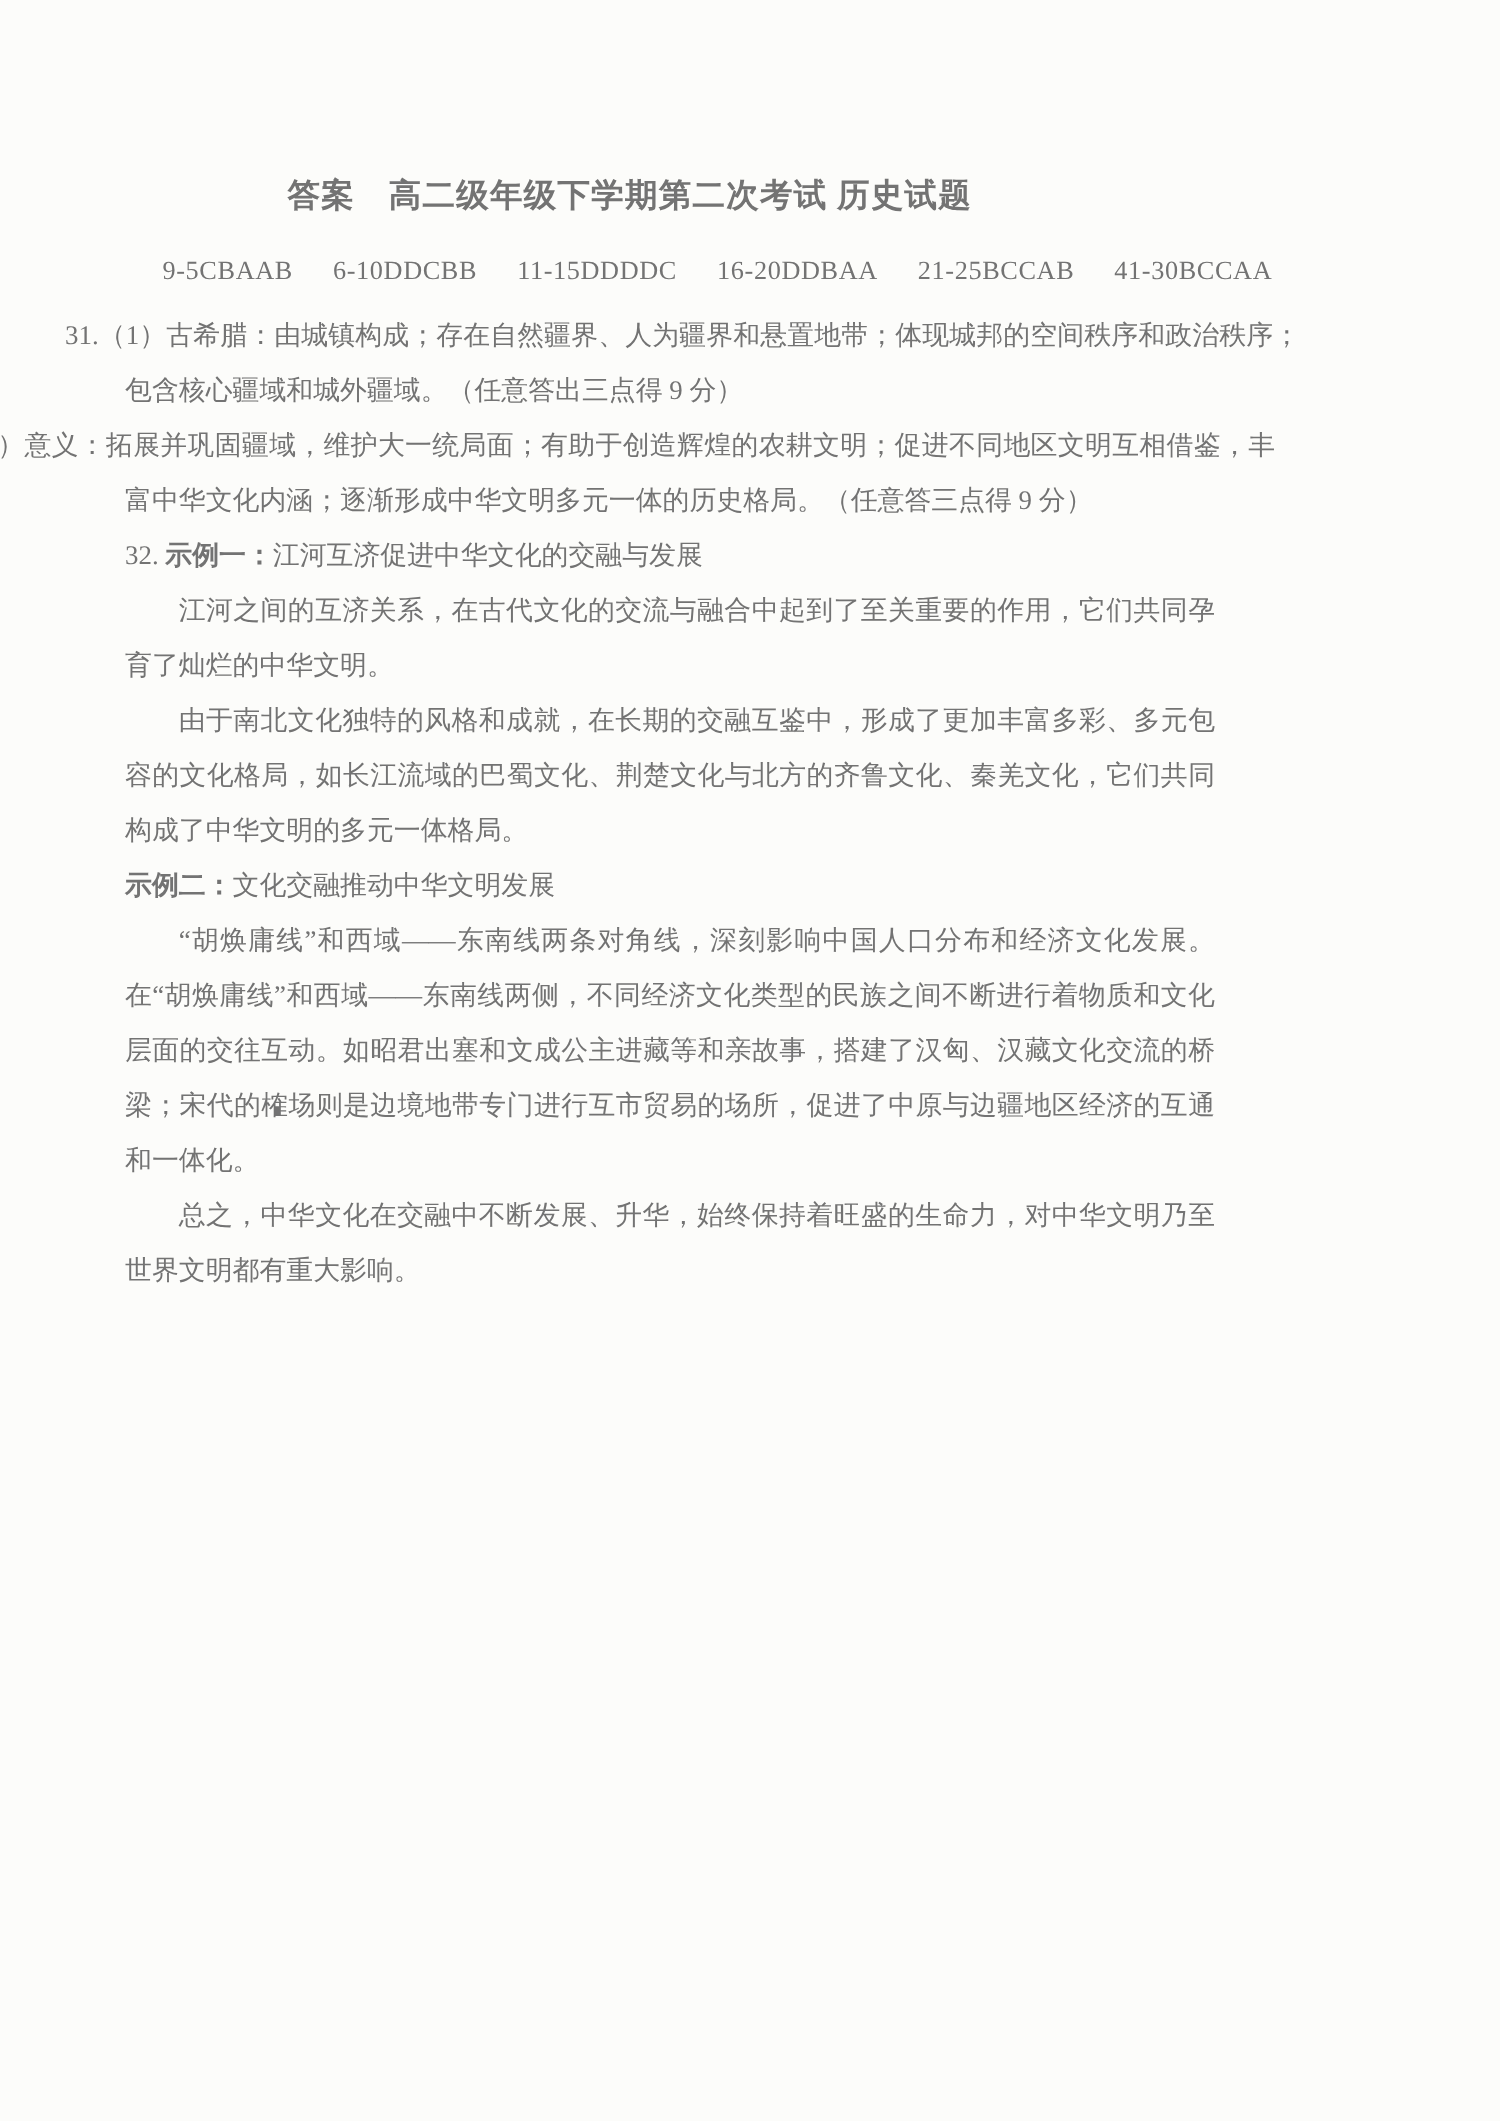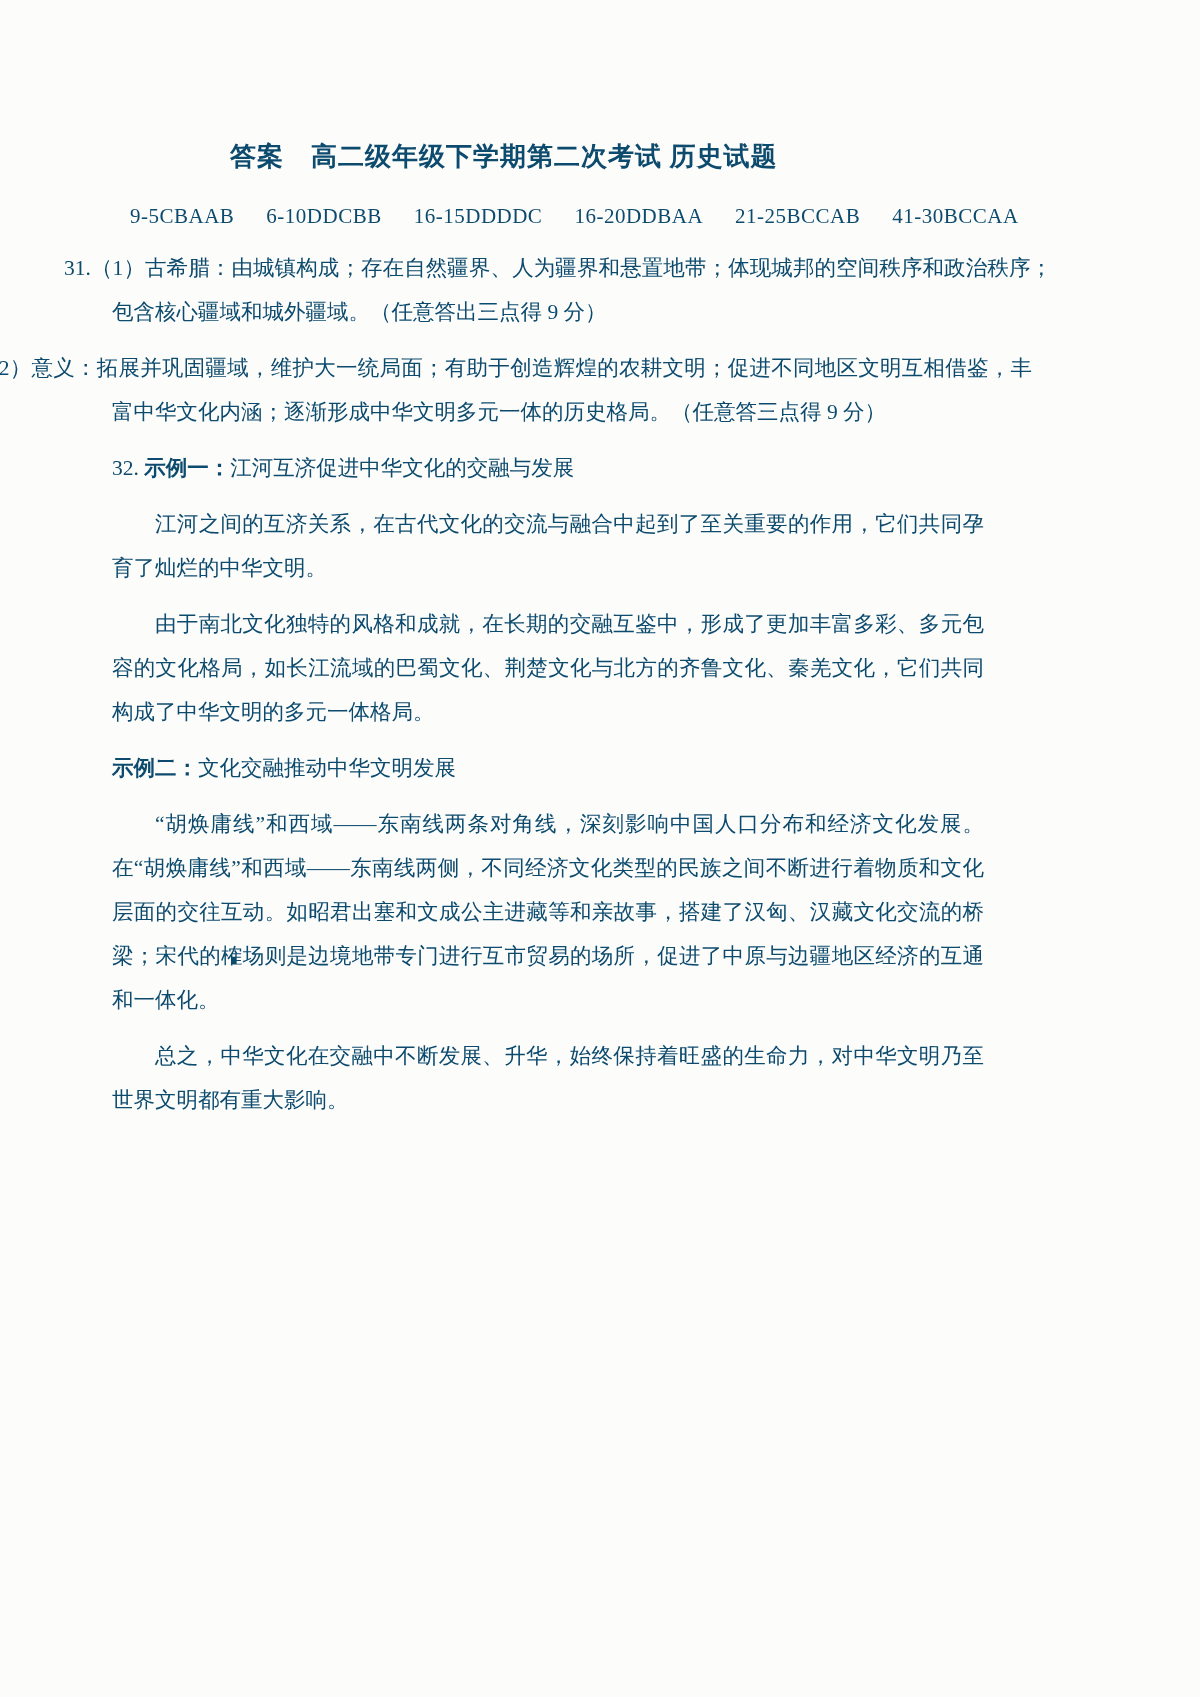--- a/index.html
+++ b/index.html
@@ -30,21 +30,21 @@
     margin: 0 0 14px 30px;
     font-size: 21px;
     line-height: 32px;
     letter-spacing: 0.5px;
   }
   .answer-key .key-group {
     margin-right: 32px;
   }
   .blocks { font-size: 21.5px; }
   p.blk {
-    margin: 12px;
+    margin: 0;
     padding: 0;
     line-height: 44px;
     text-align: justify;
   }
   .bold { font-weight: bold; }
 
   
   .q31 {
     padding-left: 48px;
     text-indent: -48px;
@@ -78,24 +78,24 @@
   }
   .ex2-head {
     margin-left: 40px;
     margin-top: 4px;
     width: 872px;
   }
 </style>
 </head>
 <body>
 
-<div class="page" style="color: #0c4a6e; background: rgb(252, 252, 250);">
+<div class="page" style="color: #737373; background: rgb(252, 252, 250);">
   <h1 class="doc-title">答案　高二级年级下学期第二次考试 历史试题</h1>
 
-  <div class="answer-key"><span class="key-group">9-5CBAAB</span><span class="key-group">6-10DDCBB</span><span class="key-group">16-15DDDDC</span><span class="key-group">16-20DDBAA</span><span class="key-group">21-25BCCAB</span><span class="key-group">41-30BCCAA</span></div>
+  <div class="answer-key"><span class="key-group">9-5CBAAB</span><span class="key-group">6-10DDCBB</span><span class="key-group">11-15DDDDC</span><span class="key-group">16-20DDBAA</span><span class="key-group">21-25BCCAB</span><span class="key-group">41-30BCCAA</span></div>
 
   <div class="blocks">
       <p class="blk q31"><span>31.（1）古希腊：由城镇构成；存在自然疆界、人为疆界和悬置地带；体现城邦的空间秩序和政治秩序；包含核心疆域和城外疆域。（任意答出三点得 9 分）</span></p>
       <p class="blk q31-2"><span>（2）意义：拓展并巩固疆域，维护大一统局面；有助于创造辉煌的农耕文明；促进不同地区文明互相借鉴，丰富中华文化内涵；逐渐形成中华文明多元一体的历史格局。（任意答三点得 9 分）</span></p>
       <p class="blk q32-head"><span>32. </span><span class="bold">示例一：</span><span>江河互济促进中华文化的交融与发展</span></p>
       <p class="blk body-par"><span>江河之间的互济关系，在古代文化的交流与融合中起到了至关重要的作用，它们共同孕育了灿烂的中华文明。</span></p>
       <p class="blk body-par"><span>由于南北文化独特的风格和成就，在长期的交融互鉴中，形成了更加丰富多彩、多元包容的文化格局，如长江流域的巴蜀文化、荆楚文化与北方的齐鲁文化、秦羌文化，它们共同构成了中华文明的多元一体格局。</span></p>
       <p class="blk ex2-head"><span class="bold">示例二：</span><span>文化交融推动中华文明发展</span></p>
       <p class="blk body-par"><span>“胡焕庸线”和西域——东南线两条对角线，深刻影响中国人口分布和经济文化发展。在“胡焕庸线”和西域——东南线两侧，不同经济文化类型的民族之间不断进行着物质和文化层面的交往互动。如昭君出塞和文成公主进藏等和亲故事，搭建了汉匈、汉藏文化交流的桥梁；宋代的榷场则是边境地带专门进行互市贸易的场所，促进了中原与边疆地区经济的互通和一体化。</span></p>
       <p class="blk body-par"><span>总之，中华文化在交融中不断发展、升华，始终保持着旺盛的生命力，对中华文明乃至世界文明都有重大影响。</span></p>

